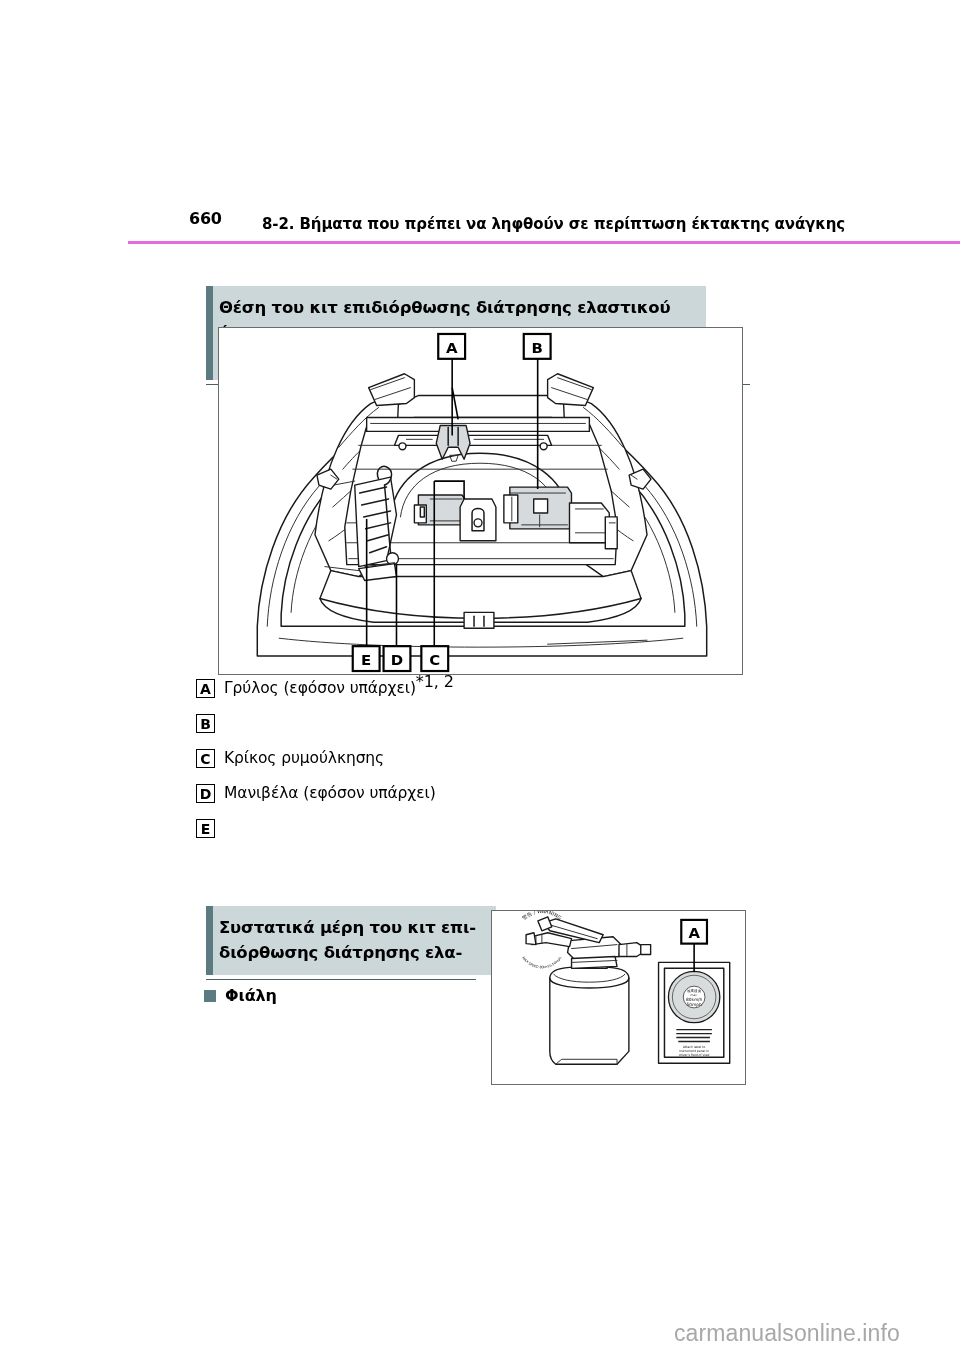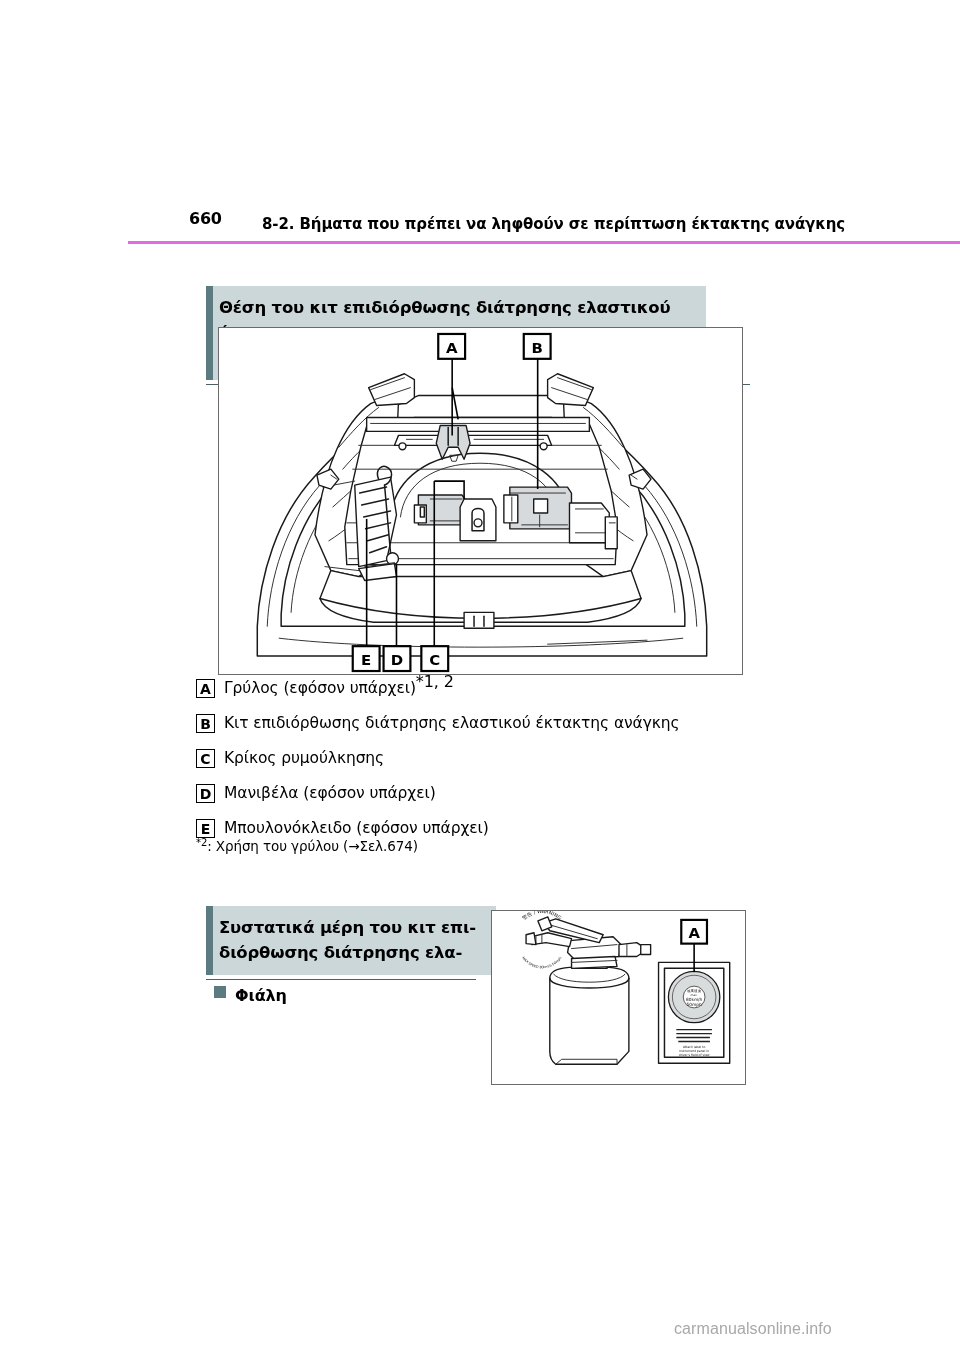--- a/index.html
+++ b/index.html
@@ -175,44 +175,44 @@
   }
   .footnote sup {
     font-size: 10px;
     vertical-align: super;
     line-height: 0;
   }
 
   
   #subheading-bottle {
     position: absolute;
-    left: 214px;
+    left: 204px;
     top: 986px;
     display: flex;
-    align-items: flex-start;
+    align-items: center;
   }
   #subheading-bottle .bullet-square {
     width: 12px;
     height: 12px;
     background: #5c7b80;
     flex: 0 0 auto;
   }
   #subheading-bottle .sub-label {
     font-size: 16px;
     font-weight: bold;
     margin-left: 9px;
     letter-spacing: -0.1px;
   }
 
   
   #watermark {
     position: absolute;
     left: 674px;
     top: 1320px;
-    font-size: 16px;
+    font-size: 23px;
     color: #a8a8a8;
     letter-spacing: 0.1px;
     font-family: "Liberation Sans", sans-serif;
   }
 
   
   .ln { fill: none; stroke: #1a1a1a; stroke-width: 1.5; stroke-linejoin: round; stroke-linecap: round; }
   .ln-t { fill: none; stroke: #333; stroke-width: 1; stroke-linejoin: round; stroke-linecap: round; }
   .fill-w { fill: #ffffff; stroke: #1a1a1a; stroke-width: 1.4; stroke-linejoin: round; }
   .fill-g { fill: #d6dadd; stroke: #1a1a1a; stroke-width: 1.4; stroke-linejoin: round; }
@@ -412,42 +412,39 @@
 
 <div class="letter-list">
 
   <div class="letter-row">
     <span class="letter-box">A</span>
     <span class="letter-text"><span>Γρύλος (εφόσον υπάρχει)</span><sup>*1, 2</sup></span>
   </div>
 
   <div class="letter-row">
     <span class="letter-box">B</span>
-    <span class="letter-text">Κιτ επιδιόρθωσης διάτρησης ελαστικού έκτακτης ανάγκης</span>
   </div>
 
   <div class="letter-row">
     <span class="letter-box">C</span>
     <span class="letter-text">Κρίκος ρυμούλκησης</span>
   </div>
 
   <div class="letter-row">
     <span class="letter-box">D</span>
     <span class="letter-text">Μανιβέλα (εφόσον υπάρχει)</span>
   </div>
 
   <div class="letter-row">
     <span class="letter-box">E</span>
-    <span class="letter-text">Μπουλονόκλειδο (εφόσον υπάρχει)</span>
   </div>
 
 </div>
 
 <div class="footnotes">
-  <div class="footnote"><sup>*2</sup><span>: Χρήση του γρύλου (→Σελ.674)</span></div>
 </div>
 
 <div class="section-heading" id="section-heading-2">
   <span class="shtext">Συστατικά μέρη του κιτ επι-</span>
   <span class="shtext">διόρθωσης διάτρησης ελα-</span>
   <span class="shunderline"></span>
 </div>
 
 <div id="subheading-bottle">
   <span class="bullet-square"></span>

